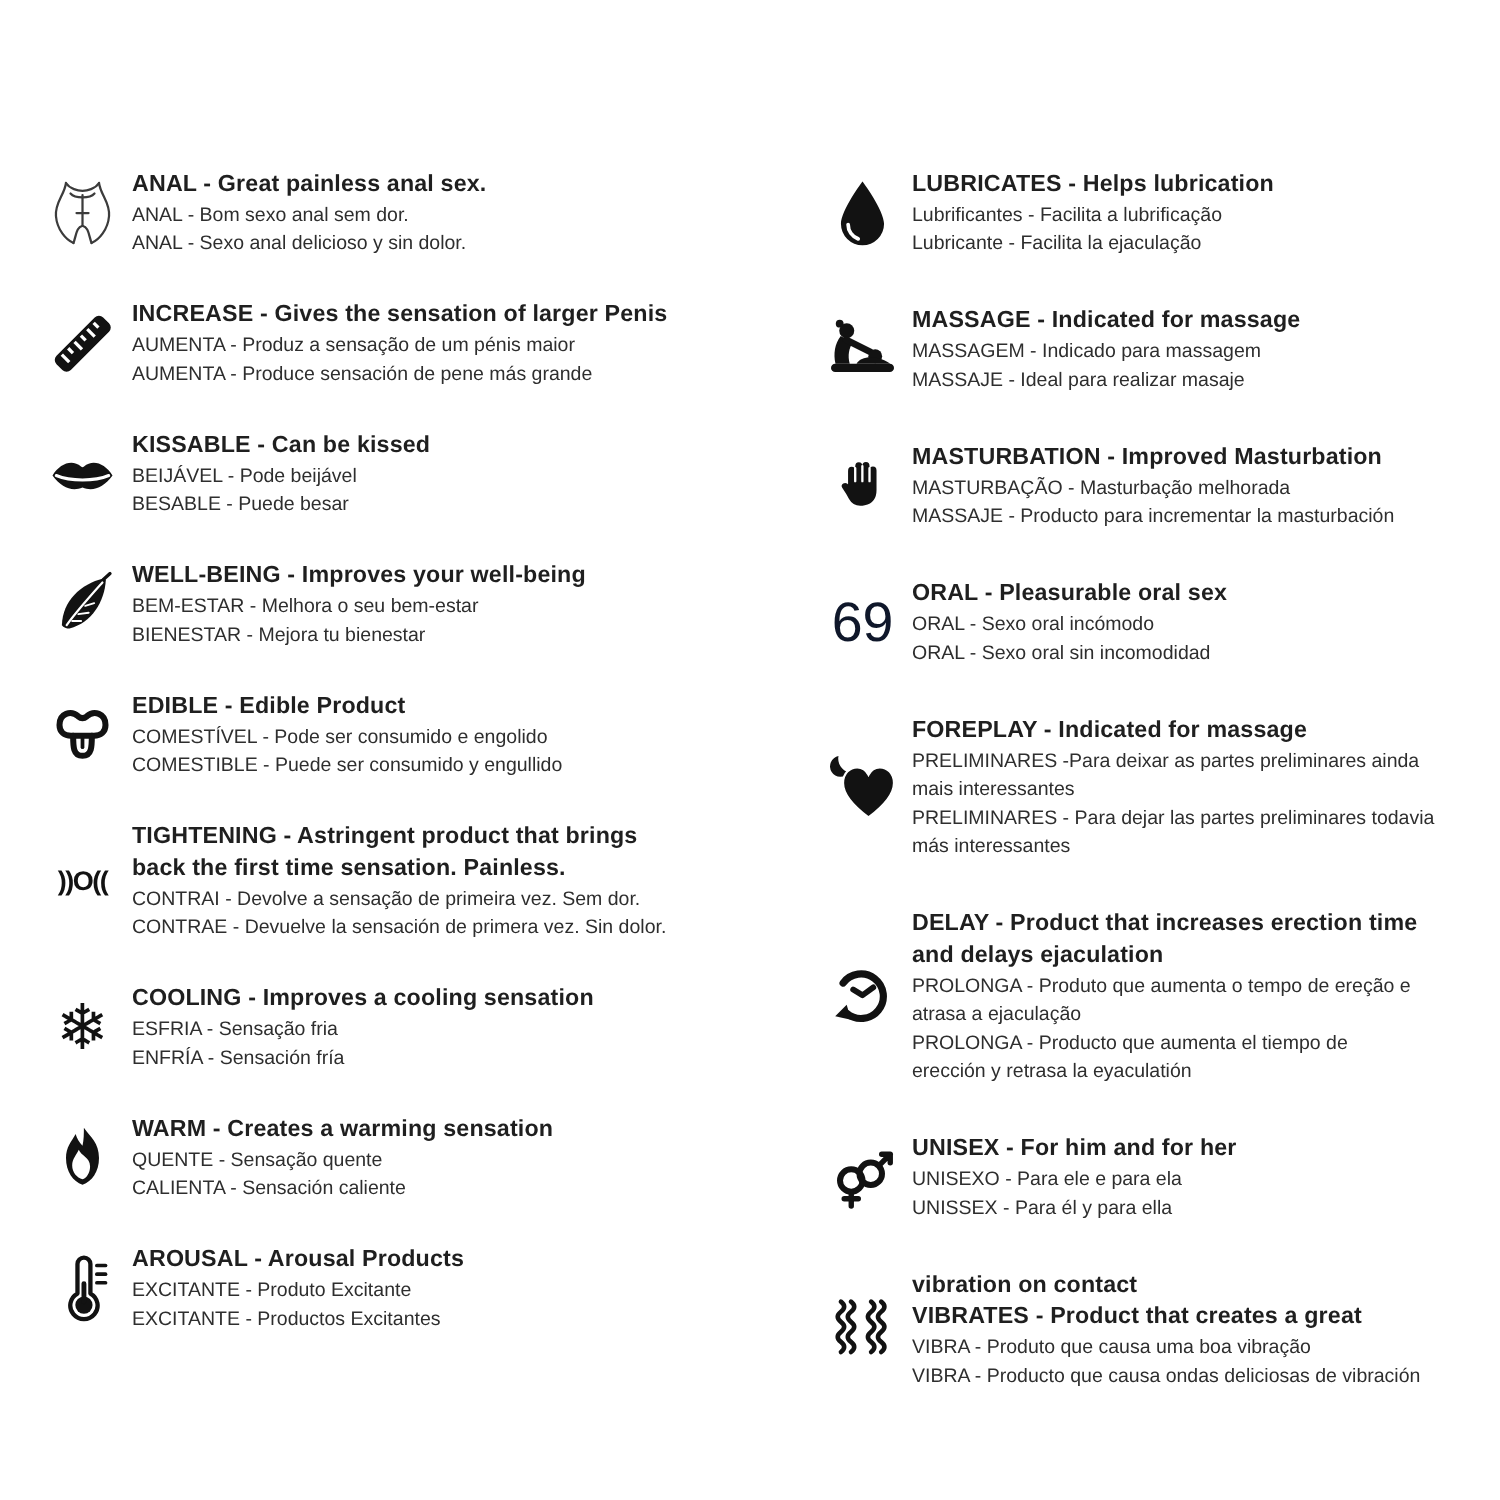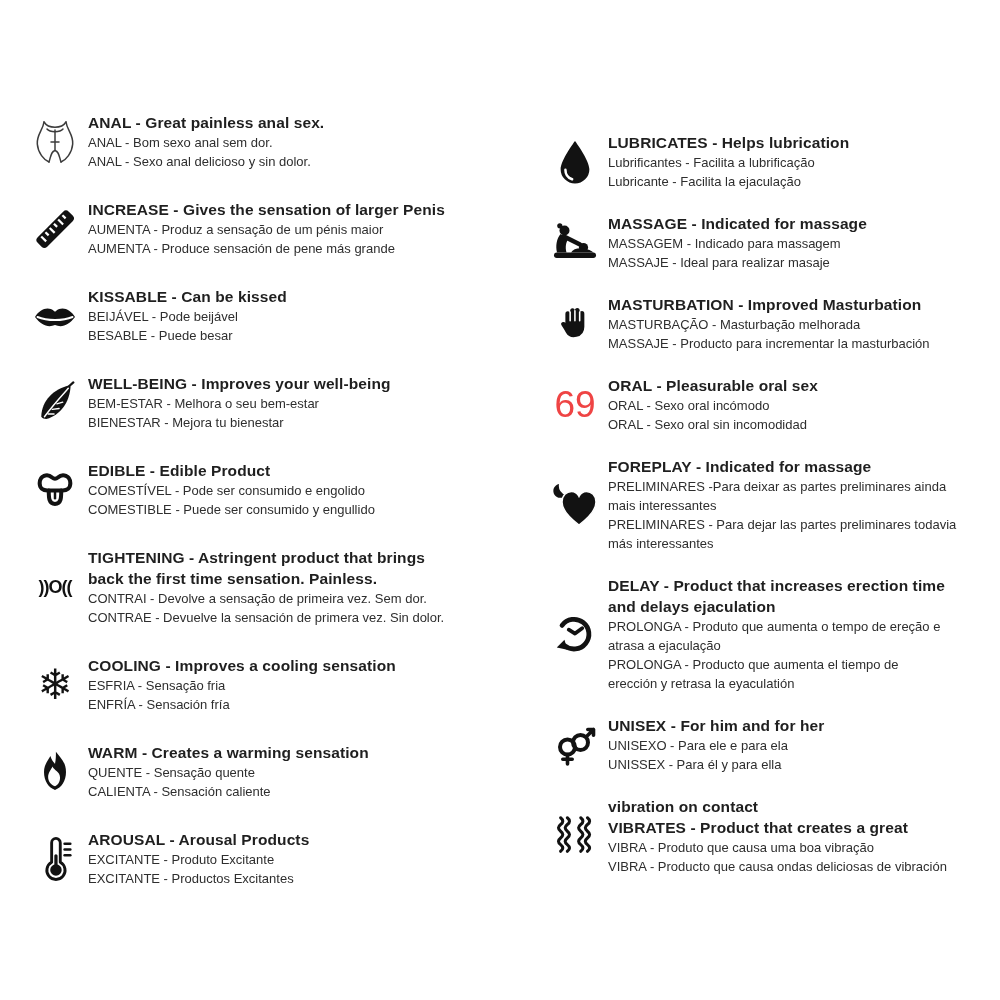--- a/index.html
+++ b/index.html
@@ -1,29 +1,29 @@
 <!DOCTYPE html>
 <html><head>
 <meta charset="utf-8">
 <style>
   html,body{margin:0;padding:0;background:#fff;}
   .canvas{position:relative;width:1000px;height:992px;background:#ffffff;
           font-family:"Liberation Sans",sans-serif;color:#272727;overflow:hidden;}
   .col{position:absolute;top:112px;display:flex;flex-direction:column;}
   .col-left{left:28px;width:470px;gap:28px;}
-  .col-right{left:548px;width:444px;gap:22px;margin-top:20px;}
+  .col-right{left:548px;width:444px;gap:32px;}
   .item{display:flex;align-items:center;}
   .icon-cell{width:54px;min-width:54px;display:flex;justify-content:center;align-items:center;margin-right:6px;}
   .icon-cell svg{display:block;}
   .text-cell{display:flex;flex-direction:column;}
   .t-line{font-size:15.5px;font-weight:bold;line-height:21px;white-space:nowrap;color:#1f1f1f;letter-spacing:.1px;}
   .s-line{font-size:13px;line-height:19px;white-space:nowrap;color:#2e2e2e;}
   .icon-text{font-weight:800;font-size:18px;color:#121212;letter-spacing:-1px;white-space:nowrap;}
   .icon-snow{font-family:"DejaVu Sans",sans-serif;font-size:42px;line-height:44px;color:#121212;font-weight:400;letter-spacing:0;}
-  .icon-69{font-size:37px;font-weight:400;color:#ef4444;letter-spacing:0;}
+  .icon-69{font-size:37px;font-weight:400;color:#0f172a;letter-spacing:0;}
   .ic{fill:#121212;}
   .st{fill:none;stroke:#121212;stroke-linecap:round;stroke-linejoin:round;}
   .wt{fill:none;stroke:#ffffff;stroke-linecap:round;stroke-linejoin:round;}
 </style>
 </head>
 <body>
 
 <div class="canvas">
 
   <div class="col col-left">

